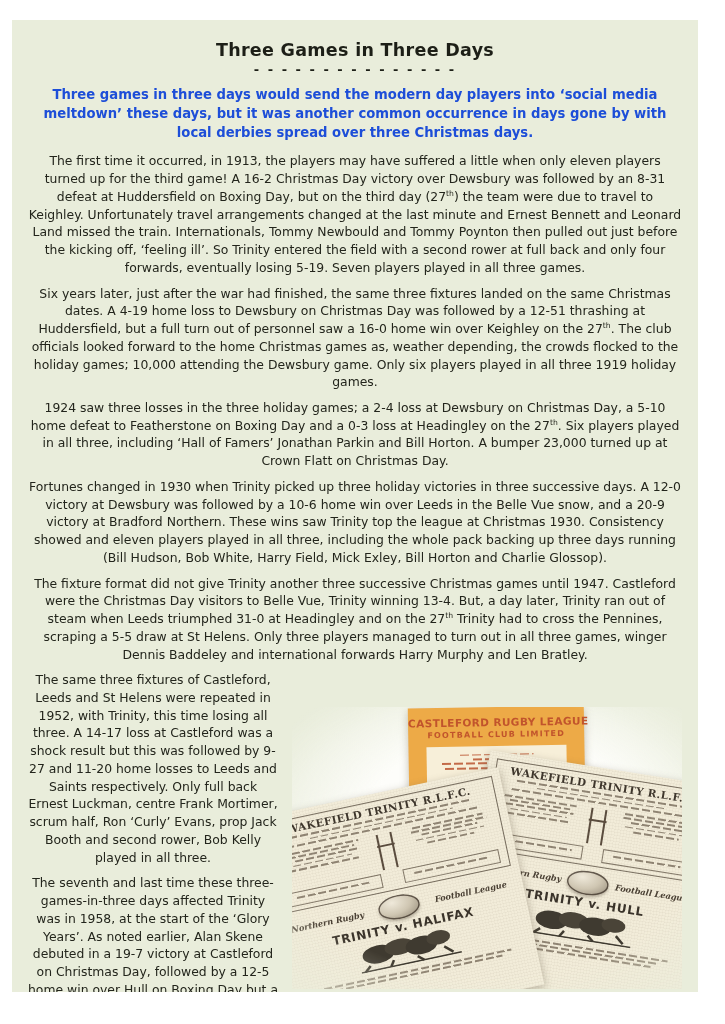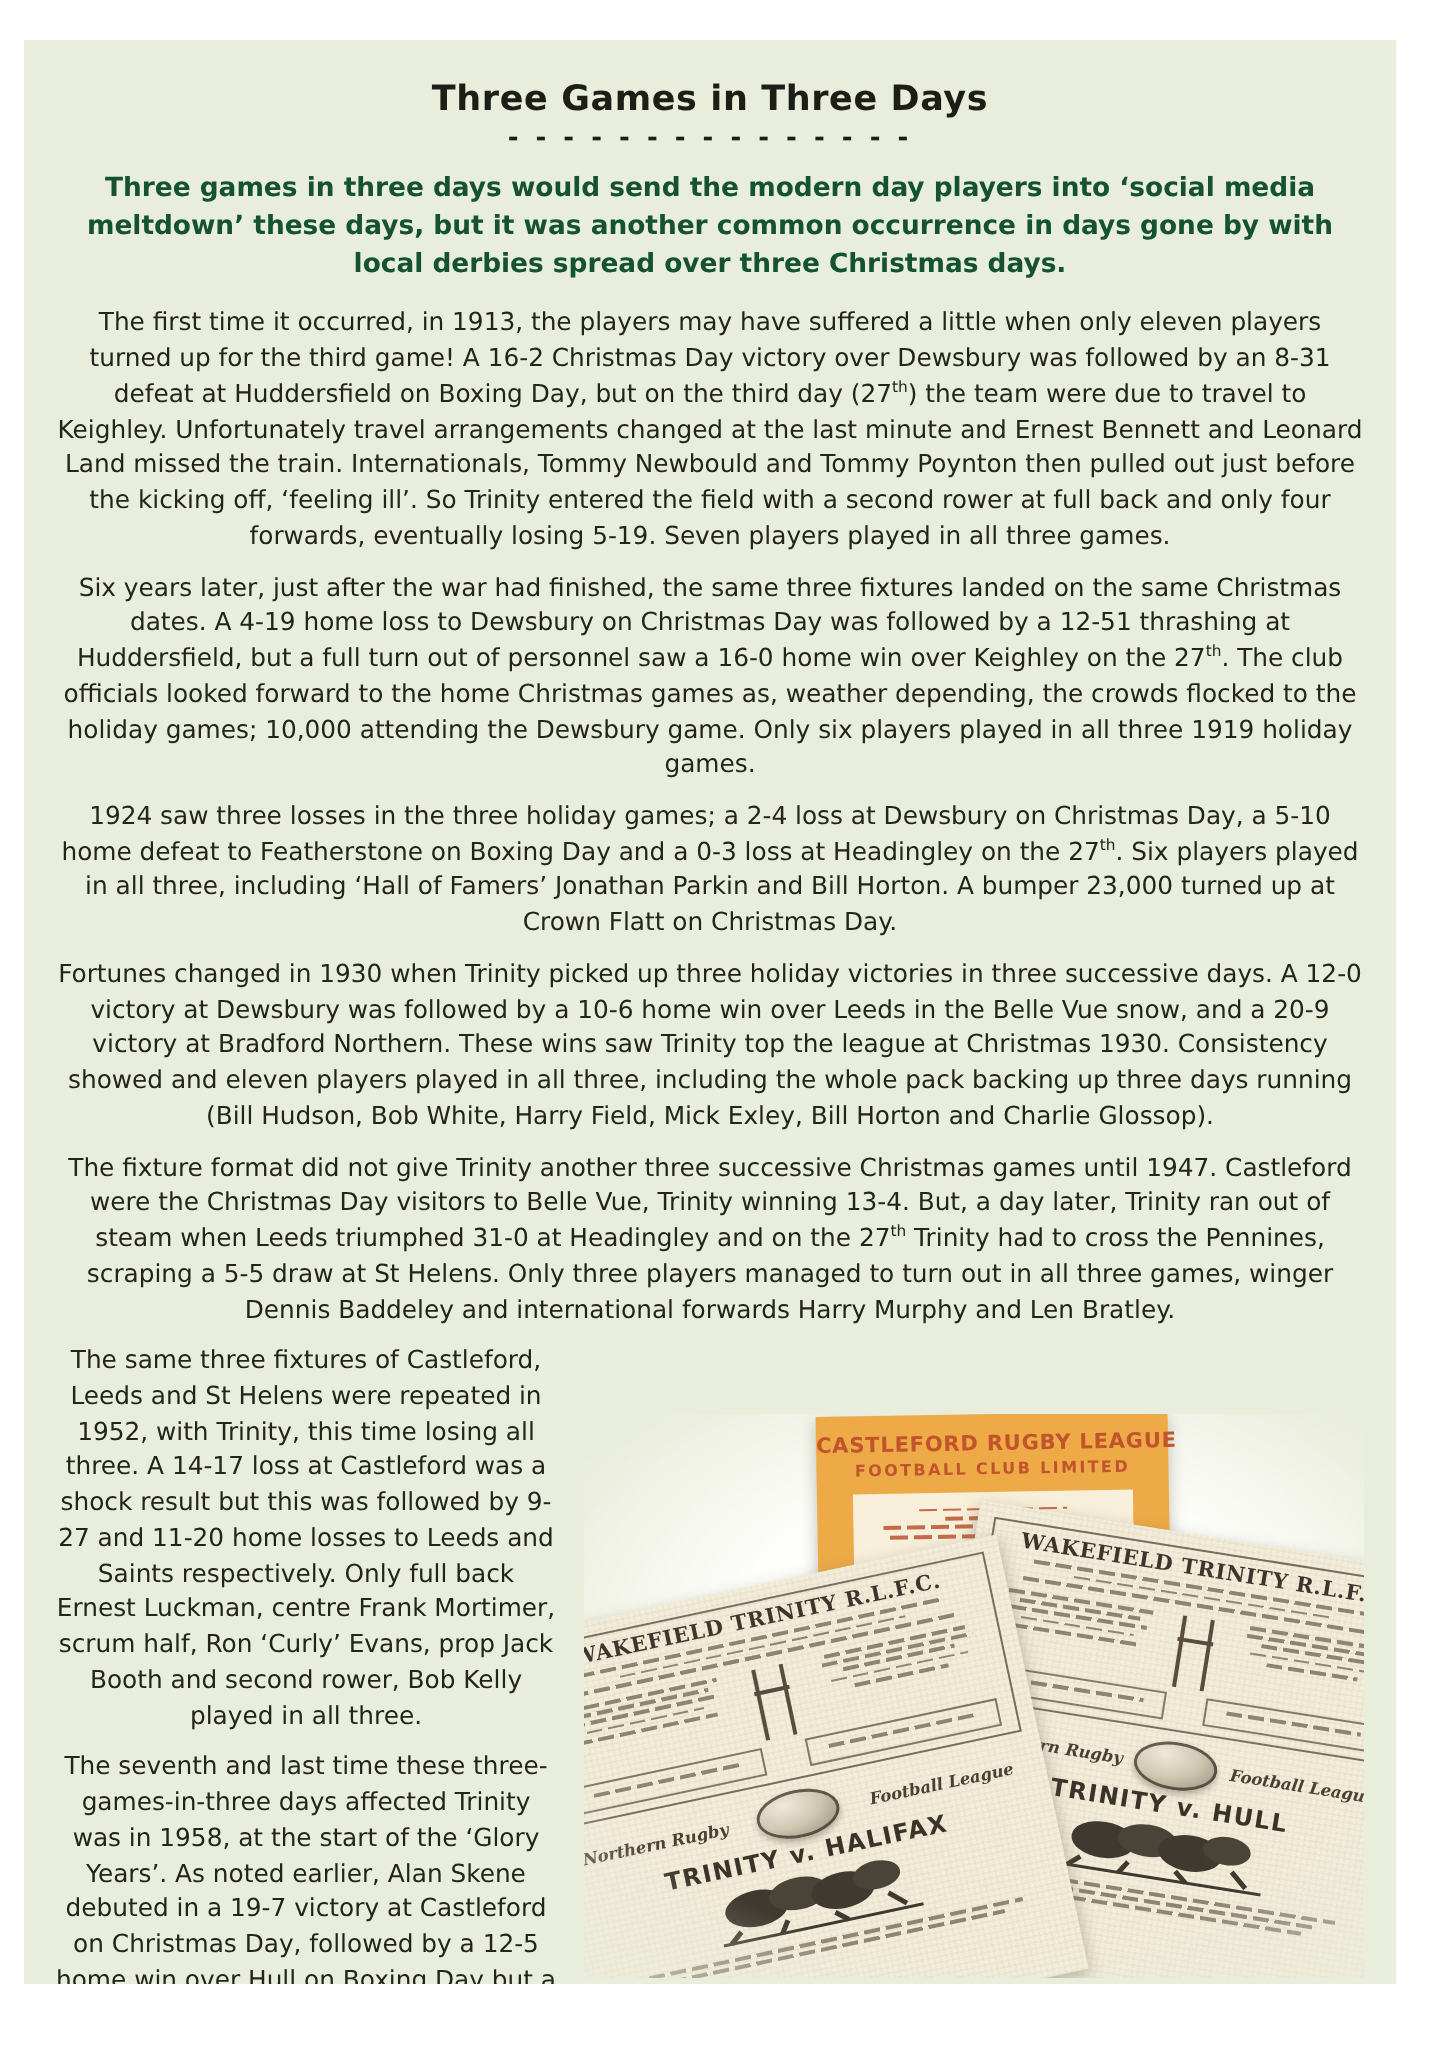--- a/index.html
+++ b/index.html
@@ -5,21 +5,21 @@
   html,body{margin:0;padding:0;background:#ffffff;}
   .sheet{position:relative;width:725px;height:1024px;background:#ffffff;overflow:hidden;
          font-family:"DejaVu Sans",sans-serif;color:#22241b;}
   .content{position:absolute;left:12px;top:20px;width:686px;height:972px;
            background:#e9eddb;box-sizing:border-box;padding:16px 16px 2px;overflow:hidden;}
   h1.page-title{margin:4px 0 0;text-align:center;font-size:17.5px;font-weight:bold;
                 letter-spacing:.3px;color:#1d1f17;}
   .divider{text-align:center;font-weight:bold;font-size:13px;letter-spacing:2px;
            margin:2px 0 8px;color:#1d1f17;}
   p.intro{font-weight:bold;text-align:center;font-size:13.2px;line-height:1.45;
-          margin:0 4px 10px;color:#14532d;}
+          margin:0 4px 10px;color:#1d4ed8;}
   .body-para{text-align:center;font-size:12.4px;line-height:1.43;margin:0 0 8px;color:#23251c;}
   .body-para sup{font-size:.62em;line-height:0;margin-top:40px;}
   .article{overflow:hidden;}
   
   .collage{float:right;width:398px;height:282px;margin:36px -8px 0 14px;position:relative;overflow:hidden;
     background:radial-gradient(ellipse 68% 60% at 52% 40%, #fdfdfa 48%, rgba(253,253,250,0) 96%);
     -webkit-mask-image:radial-gradient(ellipse 94% 90% at 50% 46%, #000 55%, rgba(0,0,0,0) 99%);
             mask-image:radial-gradient(ellipse 94% 90% at 50% 46%, #000 55%, rgba(0,0,0,0) 99%);}
   .prog{position:absolute;box-sizing:border-box;}
   .prog-castleford{left:118px;top:0;width:176px;height:258px;background:#edaa47;

